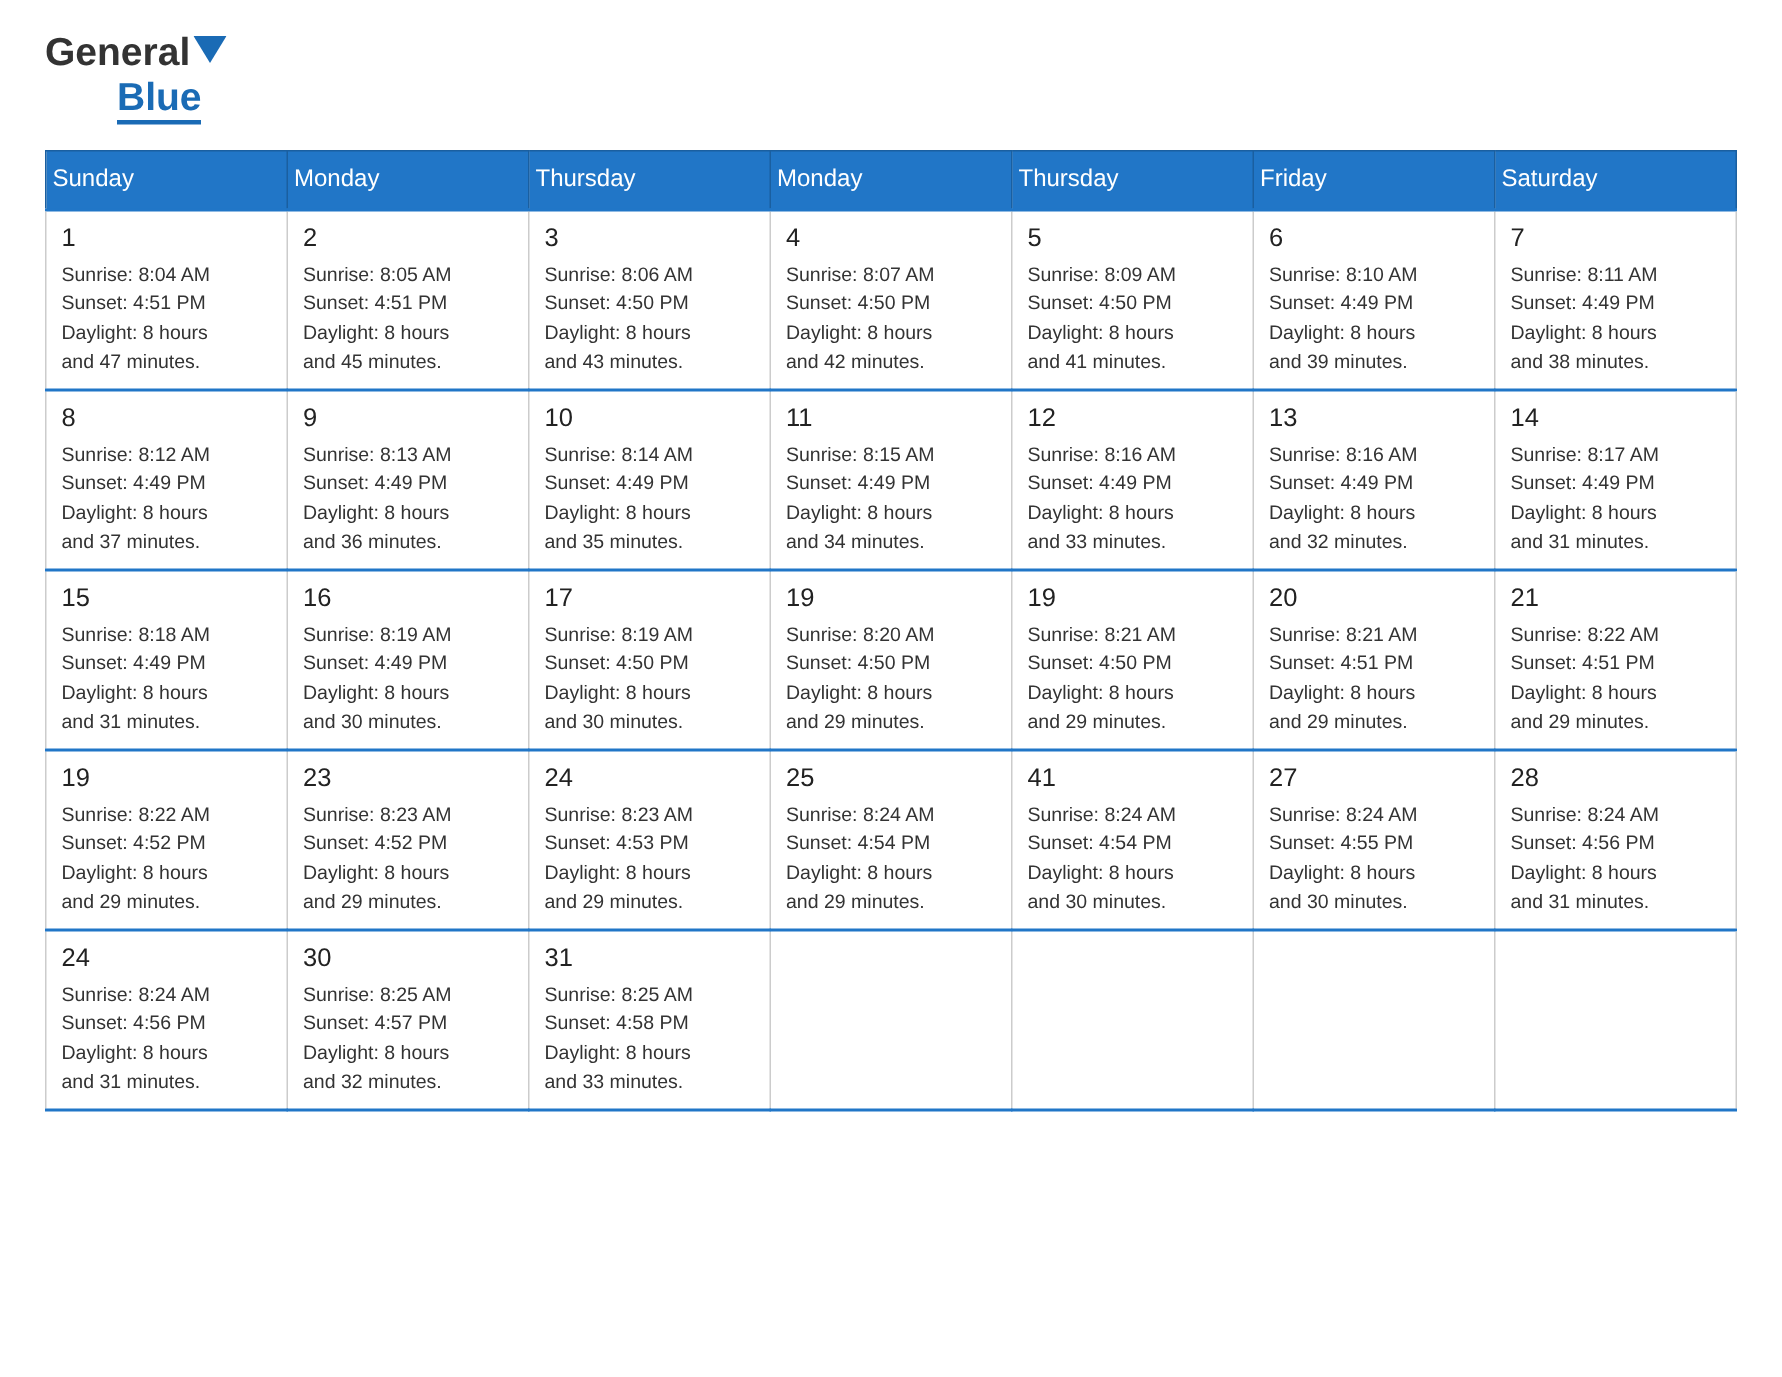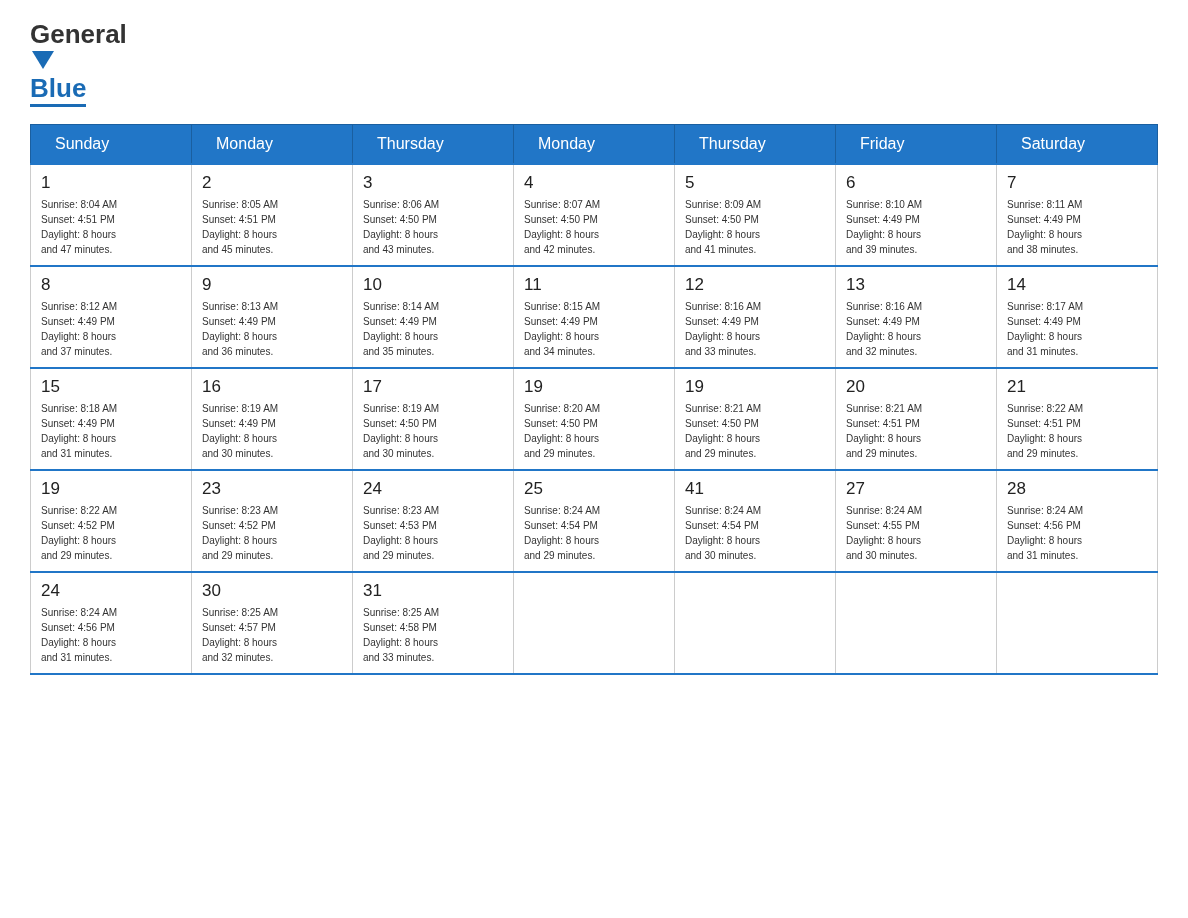--- a/index.html
+++ b/index.html
@@ -22,28 +22,29 @@
       align-items: flex-start;
     }
     .logo-text {
       font-size: 26px;
       font-weight: bold;
       color: #333;
       line-height: 1.1;
     }
     .logo-line {
       display: flex;
-      flex-direction: column;
+      align-items: center;
     }
     .logo-underline {
       color: #1a6bb5;
       font-size: 26px;
       font-weight: bold;
       border-bottom: 3px solid #1a6bb5;
       padding-bottom: 1px;
+      margin-left: 48px;
     }
     .title-area {
       text-align: right;
     }
     .month-title {
       font-size: 52px;
       font-weight: bold;
       color: #222;
       line-height: 1.1;
     }
@@ -53,21 +54,21 @@
       margin-top: 4px;
     }
     .calendar {
       width: 100%;
       border-collapse: collapse;
       border: 1px solid #aaa;
     }
     .calendar th {
       background-color: #2176c7;
       color: white;
-      padding: 10px 24px;
+      padding: 10px 4px;
       font-size: 16px;
       font-weight: normal;
       text-align: left;
       border: 1px solid #1a5fa0;
     }
     .calendar td {
       vertical-align: top;
       padding: 8px 10px;
       border: 1px solid #ccc;
       width: 14.28%;
@@ -80,21 +81,21 @@
       border-bottom: 2px solid #2176c7;
     }
     .day-number {
       font-size: 17px;
       font-weight: normal;
       color: #222;
       display: block;
       margin-bottom: 4px;
     }
     .day-info {
-      font-size: 10px;
+      font-size: 13px;
       line-height: 1.5;
       color: #333;
     }
     .empty-cell {
       background: #fff;
     }
   </style>
 </head>
 <body>
 

